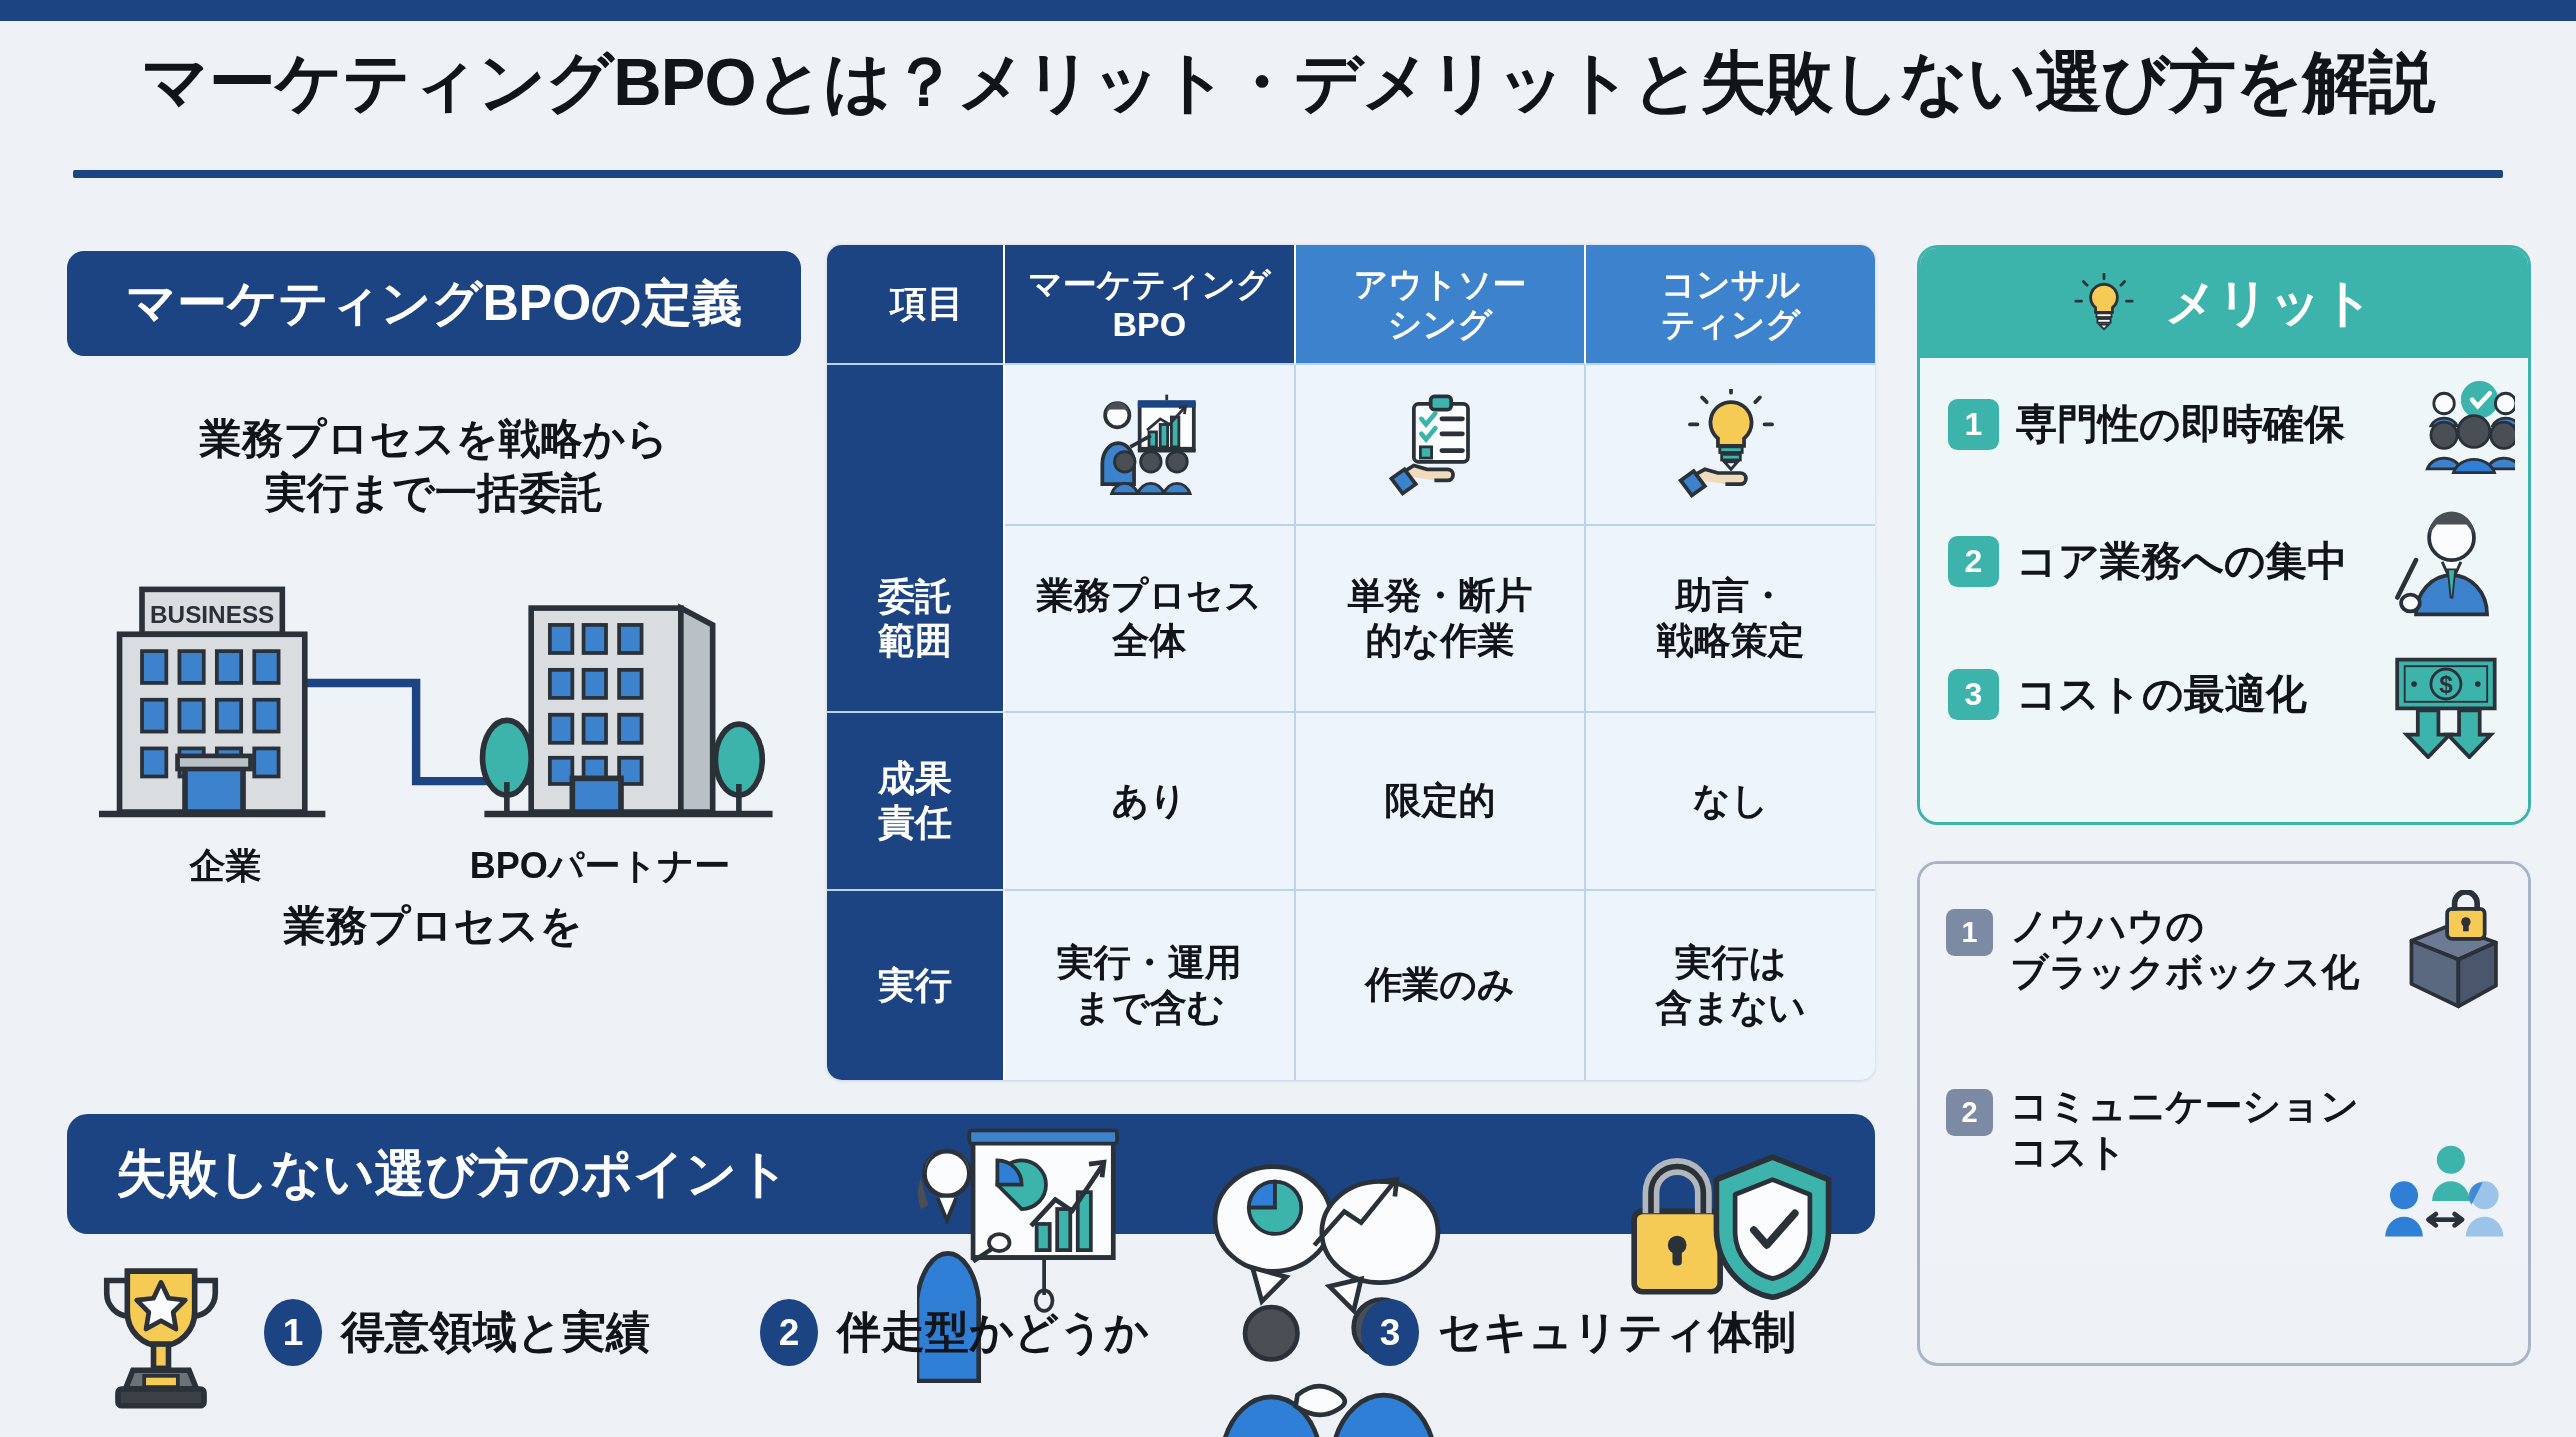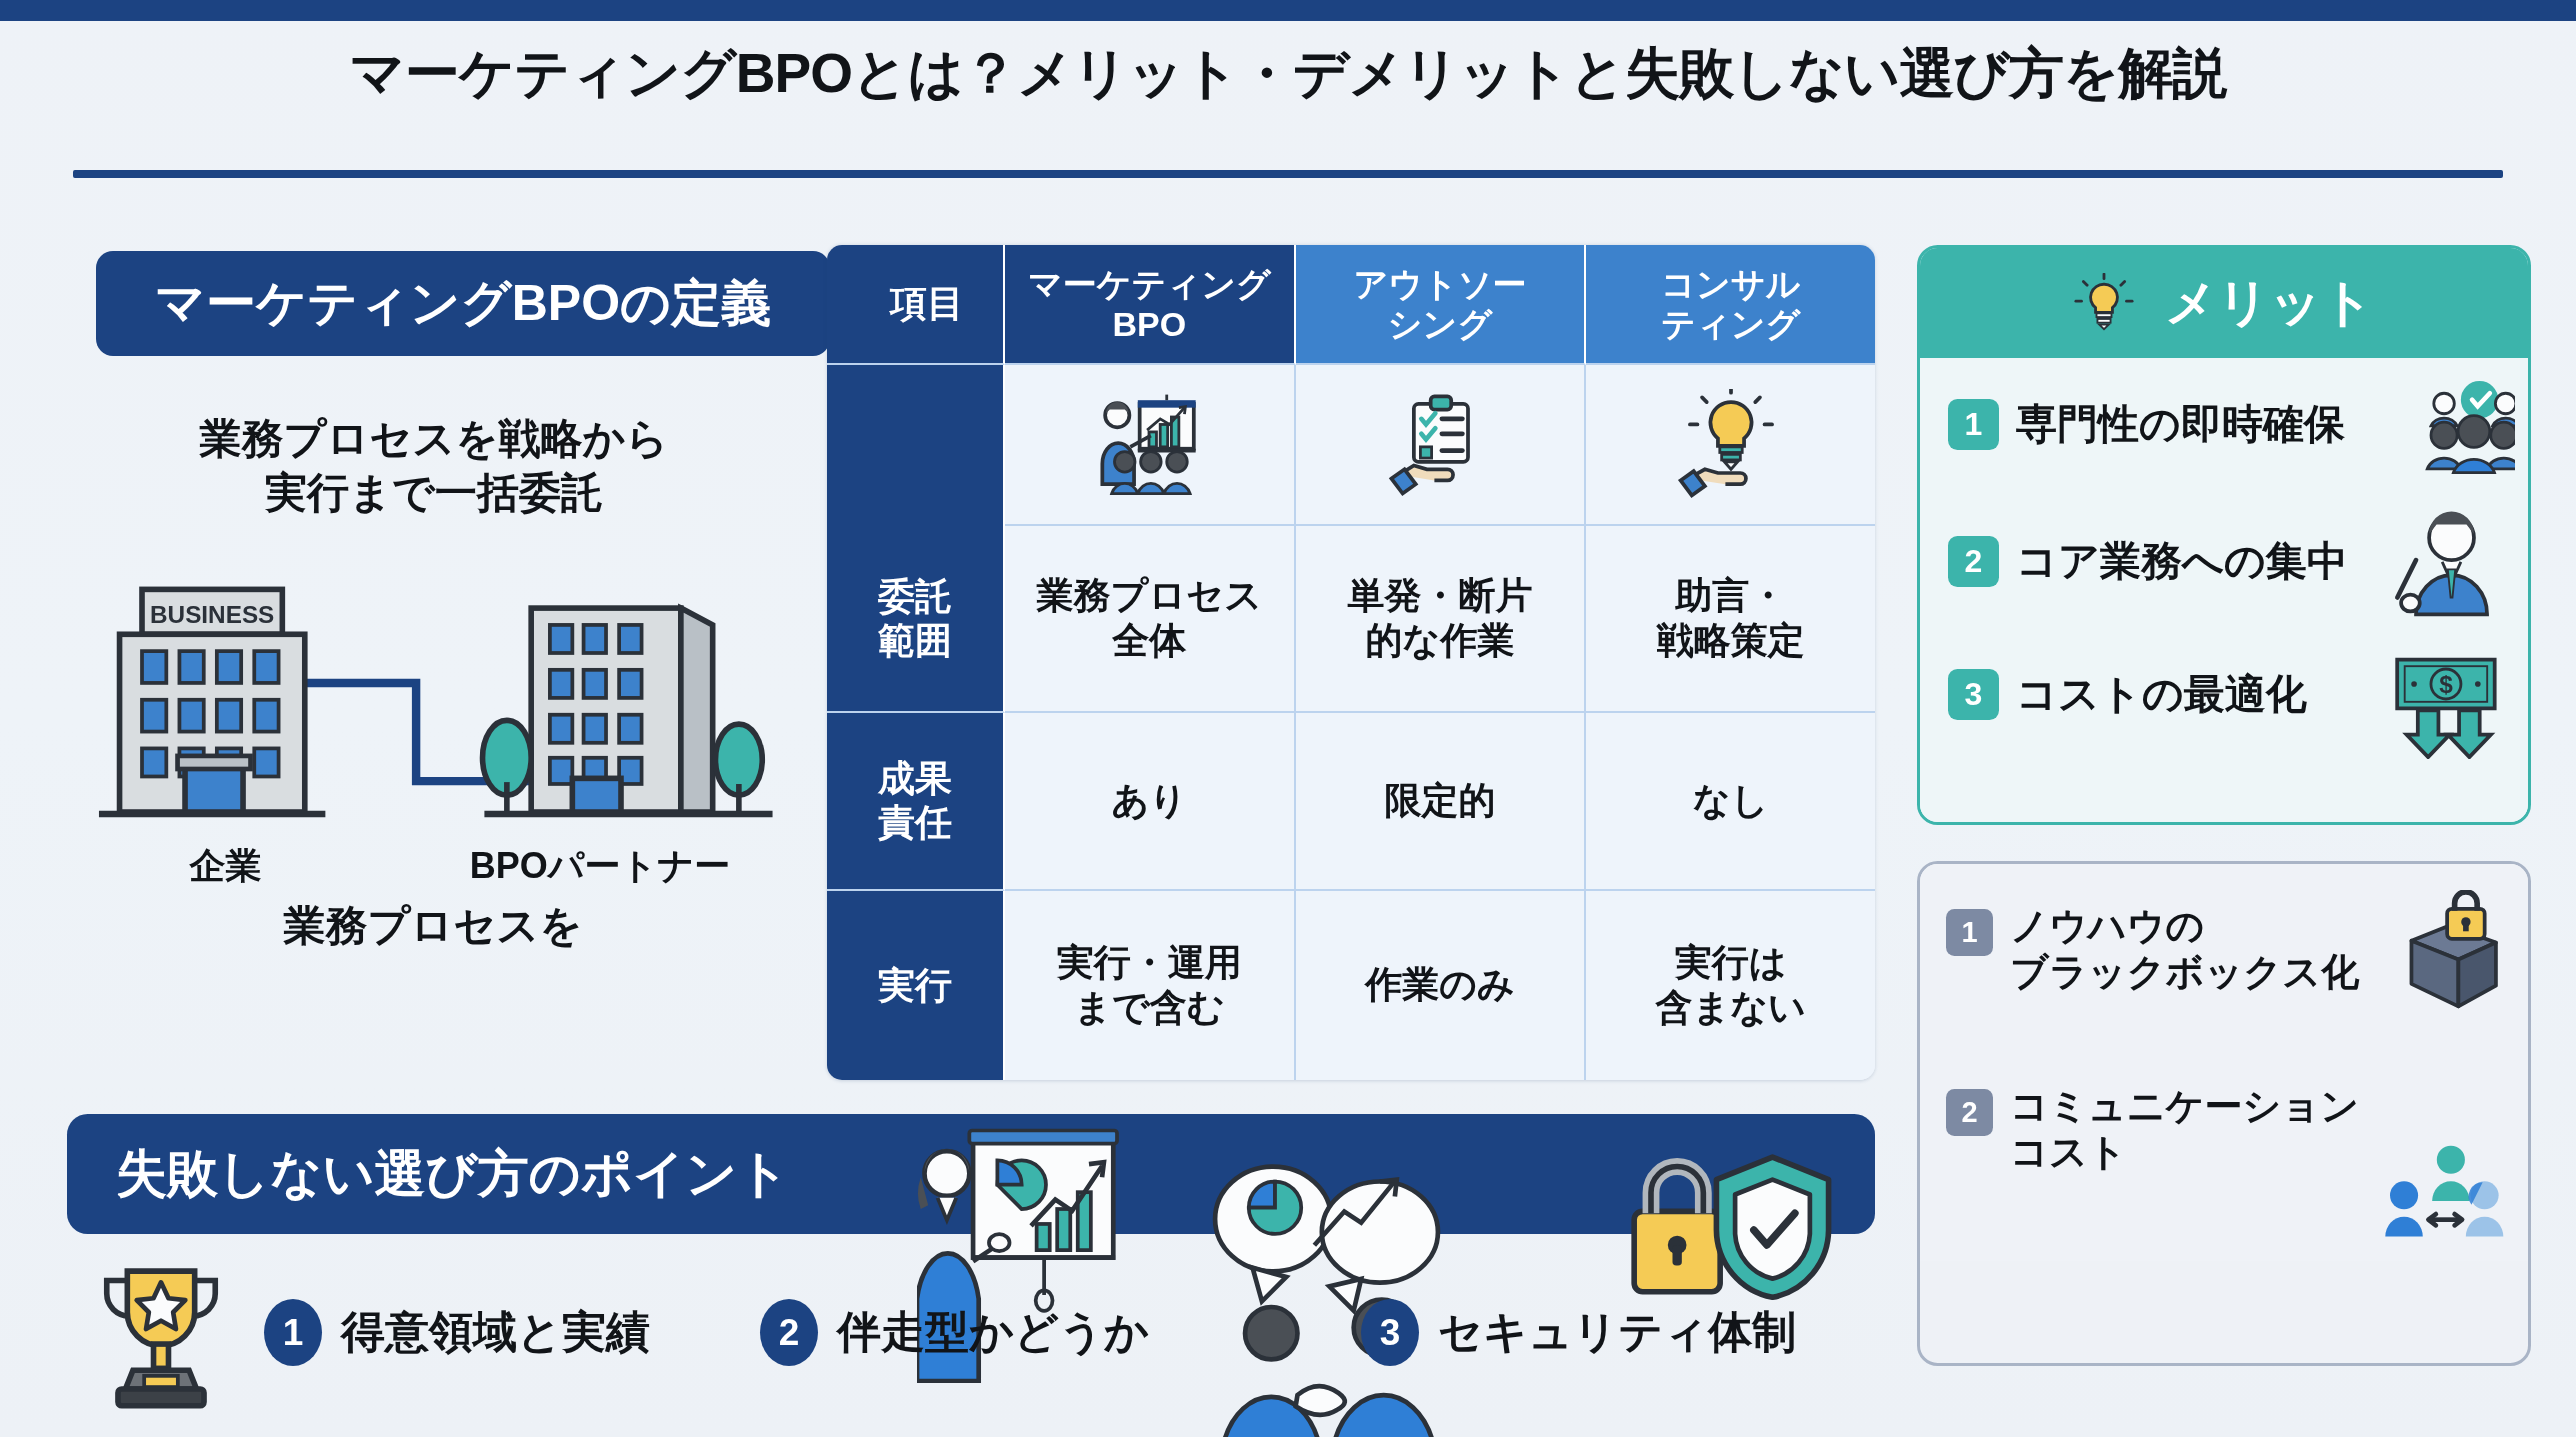--- a/index.html
+++ b/index.html
@@ -16,34 +16,34 @@
   }
 
   
   .title-bar {
     position: absolute; left: 0; top: 0; width: 2576px; height: 20.6px;
     background: #1c4382;
   }
   .title {
     position: absolute; left: 0; top: 37px; width: 2576px;
     text-align: center;
-    font-size: 55px; font-weight: 700; color: #111418;
+    font-size: 67px; font-weight: 700; color: #111418;
     letter-spacing: -0.9px;
     white-space: nowrap;
   }
   .title-rule {
     position: absolute; left: 73px; top: 170px; width: 2430px; height: 8.4px;
     background: #1c4382; border-radius: 1.9px;
   }
 
   
   .def-header {
     position: absolute; left: 67px; top: 251px; width: 734px; height: 105px;
     background: #1c4382; border-radius: 17px;
-    display: flex; align-items: center; justify-content: center; margin-left: 29px;
+    display: flex; align-items: center; justify-content: center;
   }
   .def-header span {
     color: #ffffff; font-size: 50px; font-weight: 700; letter-spacing: 0px;
   }
   .def-sub {
     position: absolute; left: 67px; top: 412px; width: 734px;
     text-align: center; color: #111418;
     font-size: 42px; font-weight: 700; line-height: 1.28;
   }
   .buildings {

